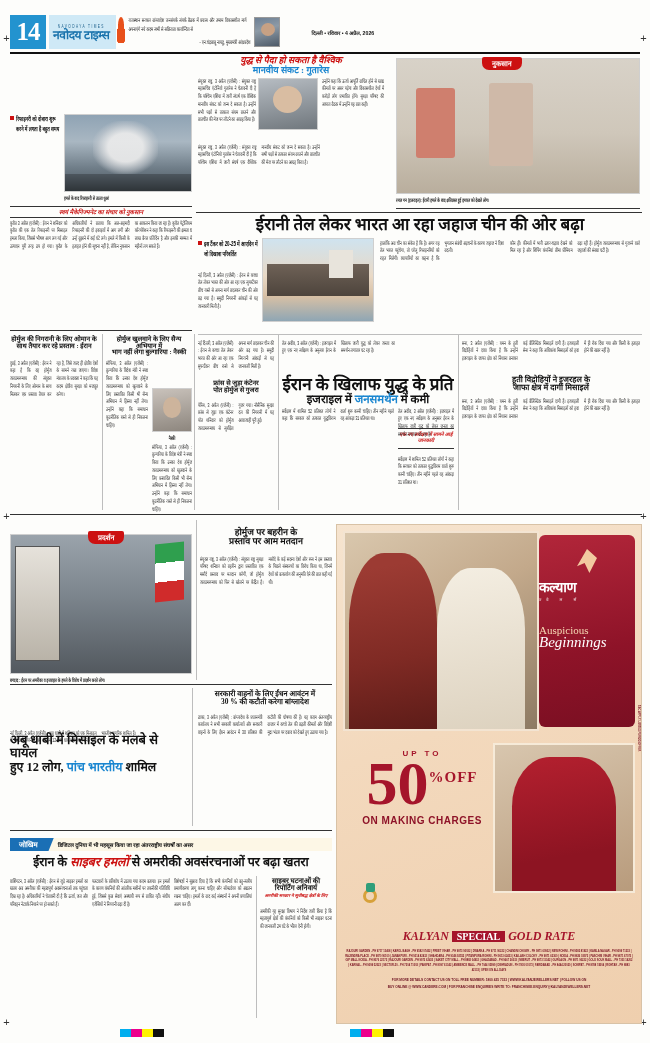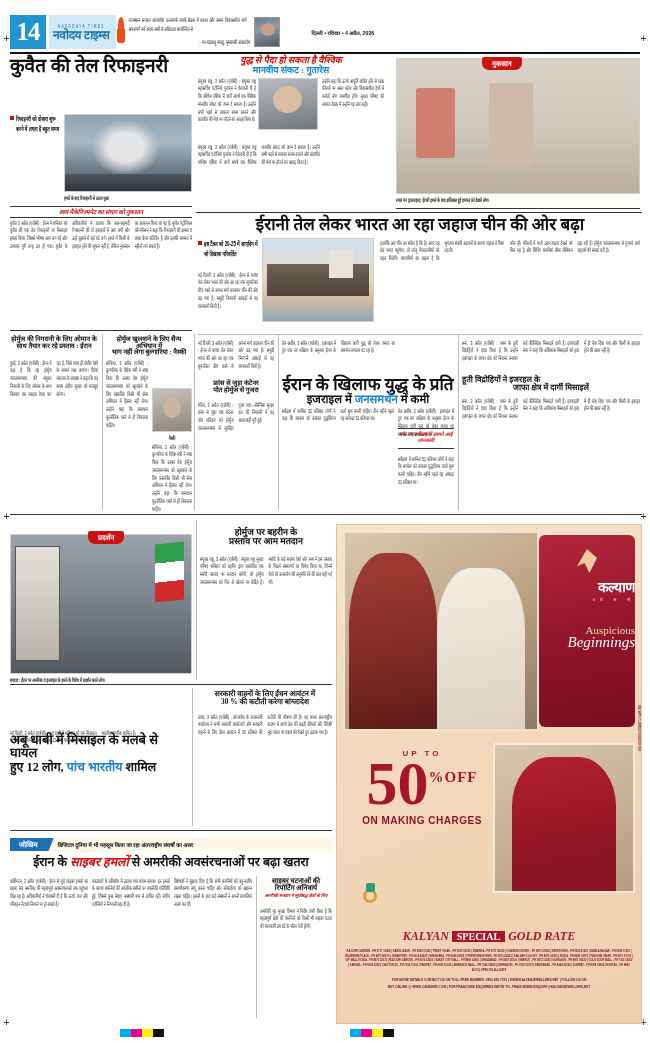--- a/index.html
+++ b/index.html
@@ -142,21 +142,21 @@
     background:linear-gradient(150deg,#d9c7ad 0%,#c3a98b 45%,#8d7a63 100%);
     border:2px solid #f3e4d2; overflow:hidden;
   }
   .ad-photo::before{ content:""; position:absolute; left:2%; top:10%; width:46%; height:90%;
      background:linear-gradient(170deg,#9c3b33 10%, #7f2a24 60%, #5d1c18 100%); border-radius:40% 40% 0 0;}
   .ad-photo::after{ content:""; position:absolute; left:48%; top:18%; width:46%; height:82%;
      background:linear-gradient(170deg,#f4eee2,#ddd2bf); border-radius:38% 38% 0 0;}
   .ad-brand {
     position:absolute; right:0; top:4px; width:96px; height:192px;
     background:linear-gradient(170deg,#b2263a 0%,#8e1328 60%,#7a0f22 100%);
-    border-radius:6px; color:#fff; text-align:right; padding-top:14px;
+    border-radius:6px; color:#fff; text-align:left; padding-top:14px;
   }
   .k-leaf { width:20px; height:24px; margin:0 auto 4px;
     background:#f2c9a0; clip-path: polygon(50% 0,100% 38%,62% 100%,38% 58%,0 72%); }
   .k-name { font-size:14px; font-weight:bold; font-family:"Liberation Serif", serif; letter-spacing:-0.5px;}
   .k-sub { font-size:4px; letter-spacing:5px; margin-top:1px; }
   .k-ausp { margin-top:22px; font-size:11px; color:#f6d9b4; font-family:"Liberation Serif", serif; }
   .k-beg { font-size:15px; color:#fff; font-style:italic; font-family:"Liberation Serif", serif; margin-top:-2px;}
   .ad-mid { position:relative; height:186px; margin:2px 6px 0; }
   .ad-offer { position:absolute; left:4px; top:6px; width:150px; text-align:center; color:#a5152b;}
   .upto { font-size:8px; letter-spacing:3px; font-weight:bold;}
@@ -205,21 +205,20 @@
         <div class="quote-text">राजस्थान सरकार बांग्लादेश जनसंपर्क संपर्क बैठक में प्रयास और तमाम विकासशील मार्ग अपनाएंगे नये कदम सभी से सक्रियता कार्यान्वित से</div>
         <div class="quote-attrib" style="margin-top:10px;">- एन.चंद्रबाबू नायडू, मुख्यमंत्री आंध्रप्रदेश</div>
       </div>
       <div class="leader-photo"></div>
     </div>
     <div class="dateline">दिल्ली • रविवार • 4 अप्रैल, 2026</div>
   </div>
   <div class="mast-rule"></div>
 
   <div style="position:absolute;left:10px;top:56px;width:182px;">
-    <div class="hl" style="font-size:19px;">कुवैत की तेल रिफाइनरी</div>
   </div>
 
   <div style="position:absolute;left:10px;top:115px;width:52px;">
     <div style="display:flex;gap:2px;">
       <span style="width:4px;height:4px;background:#cc1111;flex:0 0 auto;margin-top:1px;"></span>
       <span style="font-size:4.4px;font-weight:bold;line-height:1.5;transform:scaleY(1.45);transform-origin:top left;display:block;">रिफाइनरी को दोबारा शुरू करने में लगता है बहुत समय</span>
     </div>
   </div>
 
   <div class="photo ph-smoke" style="position:absolute;left:64px;top:114px;width:128px;height:78px;"></div>
@@ -297,21 +296,21 @@
   <div class="body-txt" style="position:absolute;left:282px;top:340px;width:172px;height:32px;column-count:3;">तेल अवीव, 3 अप्रैल (एजेंसी) : इजराइल में हुए एक नए सर्वेक्षण के अनुसार ईरान के खिलाफ जारी युद्ध को लेकर जनता का समर्थन लगातार घट रहा है।</div>
   <div class="body-txt" style="position:absolute;left:282px;top:408px;width:112px;height:100px;column-count:2;">सर्वेक्षण में शामिल 52 प्रतिशत लोगों ने कहा कि सरकार को तत्काल युद्धविराम वार्ता शुरू करनी चाहिए। तीन महीने पहले यह आंकड़ा 31 प्रतिशत था।</div>
   <div style="position:absolute;left:398px;top:428px;width:56px;border-top:1px solid #333;border-bottom:1px solid #333;padding:3px 0;">
     <div class="hl hl-red" style="font-size:5px;text-align:center;line-height:1.25;">एक नए सर्वेक्षण में सामने आई जानकारी</div>
   </div>
   <div class="body-txt" style="position:absolute;left:398px;top:408px;width:56px;height:16px;">तेल अवीव, 3 अप्रैल (एजेंसी) : इजराइल में हुए एक नए सर्वेक्षण के अनुसार ईरान के खिलाफ जारी युद्ध को लेकर जनता का समर्थन लगातार घट रहा है।</div>
   <div class="body-txt" style="position:absolute;left:398px;top:456px;width:56px;height:52px;">सर्वेक्षण में शामिल 52 प्रतिशत लोगों ने कहा कि सरकार को तत्काल युद्धविराम वार्ता शुरू करनी चाहिए। तीन महीने पहले यह आंकड़ा 31 प्रतिशत था।</div>
 
   <div class="divider-v" style="left:458px;top:334px;height:176px;"></div>
   <div style="position:absolute;left:462px;top:376px;width:178px;">
-    <div class="hl" style="font-size:8px;">हूती विद्रोहियों ने इजरहल के</div>
+    <div class="hl" style="font-size:8px;text-align:center;">हूती विद्रोहियों ने इजरहल के</div>
     <div class="hl" style="font-size:8px;text-align:center;">जाफा क्षेत्र में दागीं मिसाइलें</div>
   </div>
   <div class="body-txt" style="position:absolute;left:462px;top:340px;width:178px;height:32px;column-count:3;">सना, 3 अप्रैल (एजेंसी) : यमन के हूती विद्रोहियों ने दावा किया है कि उन्होंने इजराइल के जाफा क्षेत्र को निशाना बनाकर कई बैलिस्टिक मिसाइलें दागी हैं। इजराइली सेना ने कहा कि अधिकांश मिसाइलों को हवा में ही रोक दिया गया और किसी के हताहत होने की खबर नहीं है।</div>
   <div class="body-txt" style="position:absolute;left:462px;top:398px;width:178px;height:110px;column-count:3;">सना, 3 अप्रैल (एजेंसी) : यमन के हूती विद्रोहियों ने दावा किया है कि उन्होंने इजराइल के जाफा क्षेत्र को निशाना बनाकर कई बैलिस्टिक मिसाइलें दागी हैं। इजराइली सेना ने कहा कि अधिकांश मिसाइलों को हवा में ही रोक दिया गया और किसी के हताहत होने की खबर नहीं है।</div>
 
   <div class="divider-h dark" style="left:10px;top:514px;width:632px;"></div>
 
   <div class="photo ph-protest" style="position:absolute;left:10px;top:534px;width:182px;height:140px;"></div>
   <div style="position:absolute;left:88px;top:526px;">
     <span class="badge">प्रदर्शन</span>

